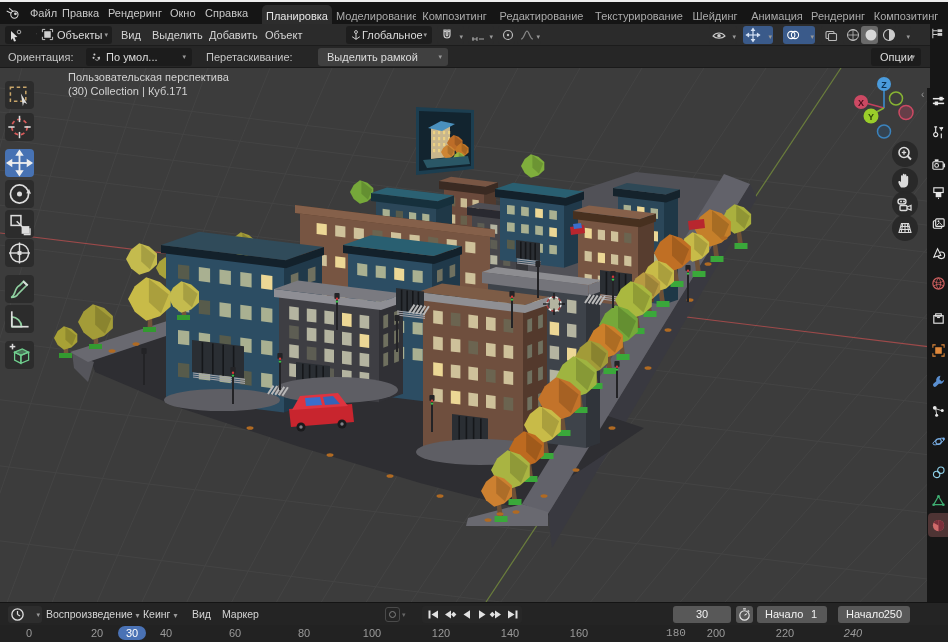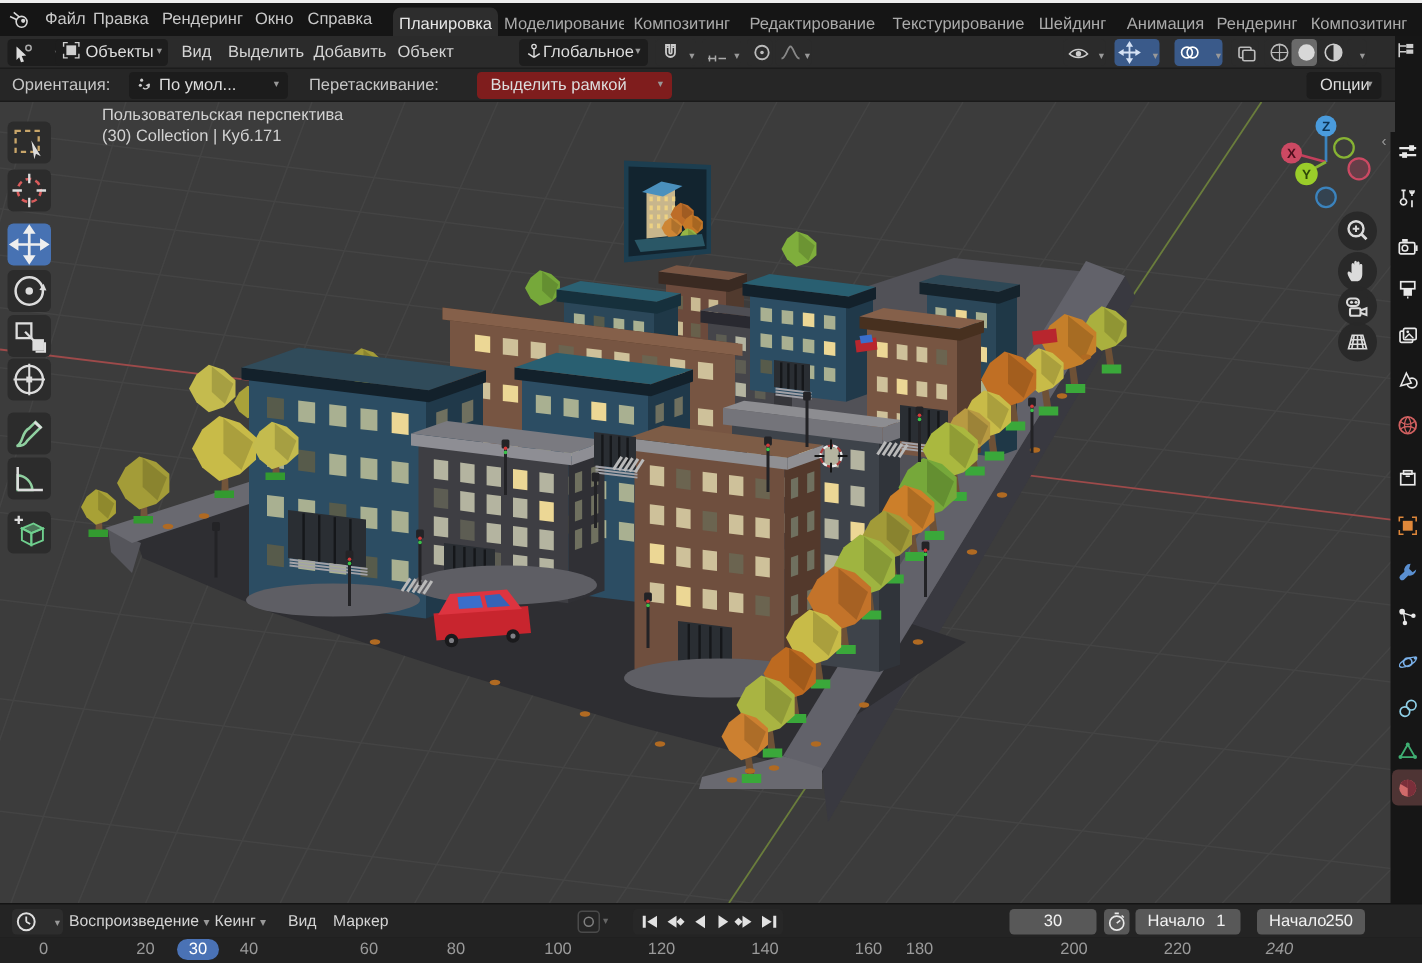--- a/index.html
+++ b/index.html
@@ -132,21 +132,21 @@
 </div>
 <div class="abs" style="left:0;top:46px;width:948px;height:22px;background:#262626;border-bottom:1px solid #1a1a1a;">
   <span class="abs" style="left:8px;line-height:22px;color:#c6c6c6;">Ориентация:</span>
   <div class="abs" style="left:86px;top:2px;width:106px;height:18px;background:#1c1c1c;border-radius:3px;line-height:18px;color:#ddd;"><svg width="12" height="12" viewBox="0 0 14 14" style="vertical-align:-2px;margin-left:5px;">
         <circle cx="4" cy="4" r="1.2" fill="#ccc"></circle>
         <circle cx="3" cy="8" r="1.2" fill="#ccc"></circle>
         <path d="M5 10 C8 12 10 10 10 7" fill="none" stroke="#ccc" stroke-width="1"></path>
         <path d="M10 10 L10 6.5 L7 8" fill="#ccc"></path>
       </svg> По умол...<span style="position:absolute;right:6px;top:0;color:#999;font-size:7px">▾</span></div>
   <span class="abs" style="left:206px;line-height:22px;color:#c6c6c6;">Перетаскивание:</span>
-  <div class="abs" style="left:318px;top:2px;width:130px;height:18px;background:#7f1d1d;border-radius:3px;line-height:18px;color:#ddd;padding-left:9px;">Выделить рамкой<span style="position:absolute;right:6px;top:0;color:#999;font-size:7px">▾</span></div>
+  <div class="abs" style="left:318px;top:2px;width:130px;height:18px;background:#404040;border-radius:3px;line-height:18px;color:#ddd;padding-left:9px;">Выделить рамкой<span style="position:absolute;right:6px;top:0;color:#999;font-size:7px">▾</span></div>
   <div class="abs" style="left:871px;top:2px;width:50px;height:18px;background:#1c1c1c;border-radius:3px;line-height:18px;color:#ddd;padding-left:9px;">Опции<span style="position:absolute;right:6px;top:0;color:#999;font-size:7px">▾</span></div>
 </div>
 <div class="abs" style="left:0;top:68px;width:930px;height:534px;overflow:hidden;background:#3c3c3c;">
   <svg width="948" height="534">
       <rect x="0" y="0" width="948" height="534" fill="#3c3c3c"></rect>
 <line x1="0.0" y1="20.0" x2="948.0" y2="135.7" stroke="#444444" stroke-width="1"></line>
 <line x1="0.0" y1="44.0" x2="948.0" y2="159.7" stroke="#444444" stroke-width="1"></line>
 <line x1="0.0" y1="71.2" x2="948.0" y2="186.9" stroke="#444444" stroke-width="1"></line>
 <line x1="0.0" y1="102.2" x2="948.0" y2="217.8" stroke="#444444" stroke-width="1"></line>
 <line x1="0.0" y1="137.2" x2="948.0" y2="252.9" stroke="#444444" stroke-width="1"></line>
@@ -960,23 +960,23 @@
         <line x1="11.5" y1="3.5" x2="13" y2="5" stroke="#e8e8e8" stroke-width="1.1"></line>
       </svg>
     </div>
   <div class="abs" style="left:757px;top:3px;width:70px;height:17px;background:#585858;border-radius:3px;color:#f2f2f2;line-height:17px;"><span style="margin-left:8px;">Начало</span><span style="position:absolute;right:10px;">1</span></div>
   <div class="abs" style="left:838px;top:3px;width:72px;height:17px;background:#585858;border-radius:3px;color:#f2f2f2;line-height:17px;"><span style="margin-left:8px;">Начало</span><span style="position:absolute;right:8px;">250</span></div>
 </div>
 <div class="abs" style="left:0;top:625px;width:948px;height:17px;background:#222222;color:#9a9a9a;">
   <span style="position:absolute;left:17px;width:24px;text-align:center;top:2px;">0</span>
     <span style="position:absolute;left:85px;width:24px;text-align:center;top:2px;">20</span>
     <span style="position:absolute;left:154px;width:24px;text-align:center;top:2px;">40</span>
-    <span style="position:absolute;left:234px;width:24px;text-align:center;top:2px;">60</span>
+    <span style="position:absolute;left:223px;width:24px;text-align:center;top:2px;">60</span>
     <span style="position:absolute;left:292px;width:24px;text-align:center;top:2px;">80</span>
     <span style="position:absolute;left:360px;width:24px;text-align:center;top:2px;">100</span>
     <span style="position:absolute;left:429px;width:24px;text-align:center;top:2px;">120</span>
     <span style="position:absolute;left:498px;width:24px;text-align:center;top:2px;">140</span>
     <span style="position:absolute;left:567px;width:24px;text-align:center;top:2px;">160</span>
-    <span style="position:absolute;left:601px;width:24px;text-align:center;top:2px;">180</span>
+    <span style="position:absolute;left:664px;width:24px;text-align:center;top:2px;font-family:Liberation Mono, monospace;">180</span>
     <span style="position:absolute;left:704px;width:24px;text-align:center;top:2px;">200</span>
     <span style="position:absolute;left:773px;width:24px;text-align:center;top:2px;">220</span>
     <span style="position:absolute;left:841px;width:24px;text-align:center;top:2px;font-style:italic;">240</span>
   <div class="abs" style="left:118px;top:1px;width:28px;height:14px;background:#4a72b5;border-radius:7px;color:#fff;text-align:center;line-height:14px;">30</div>
 </div>
 </body></html>

